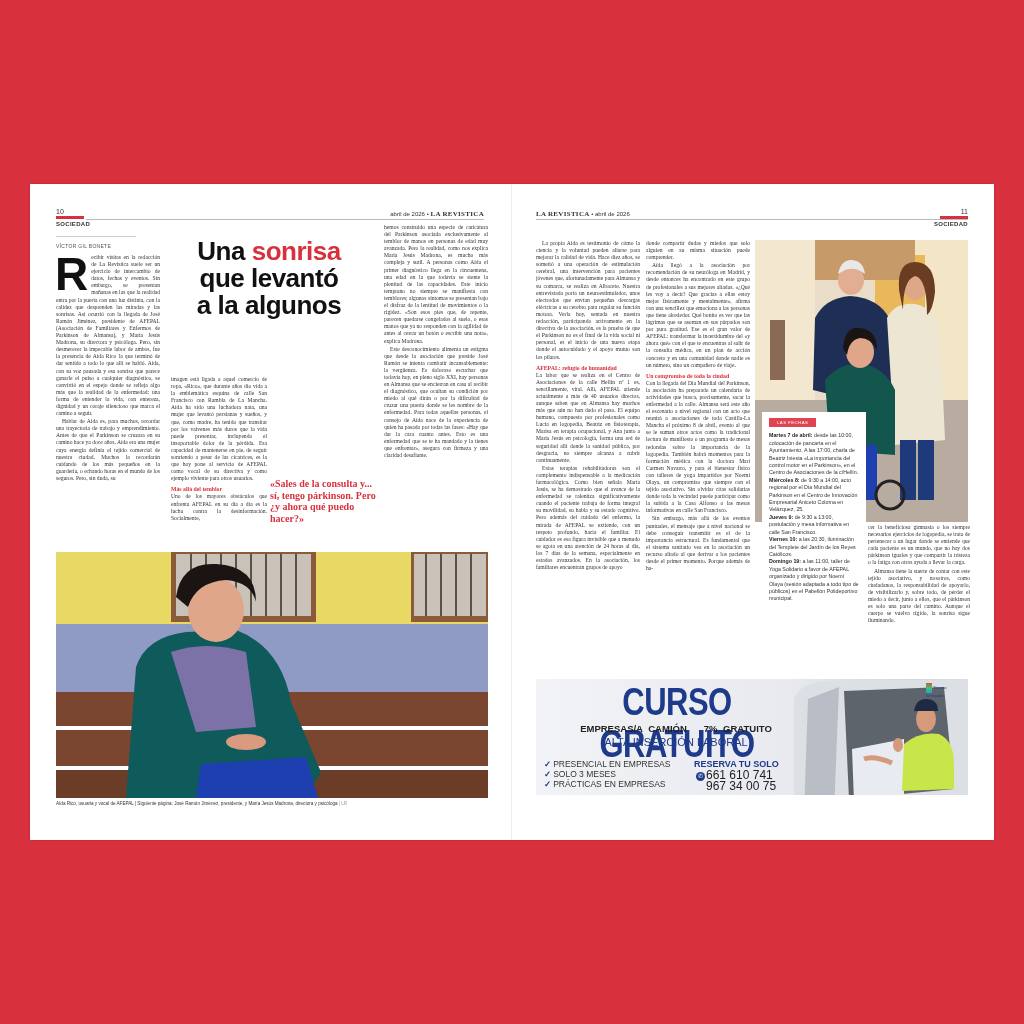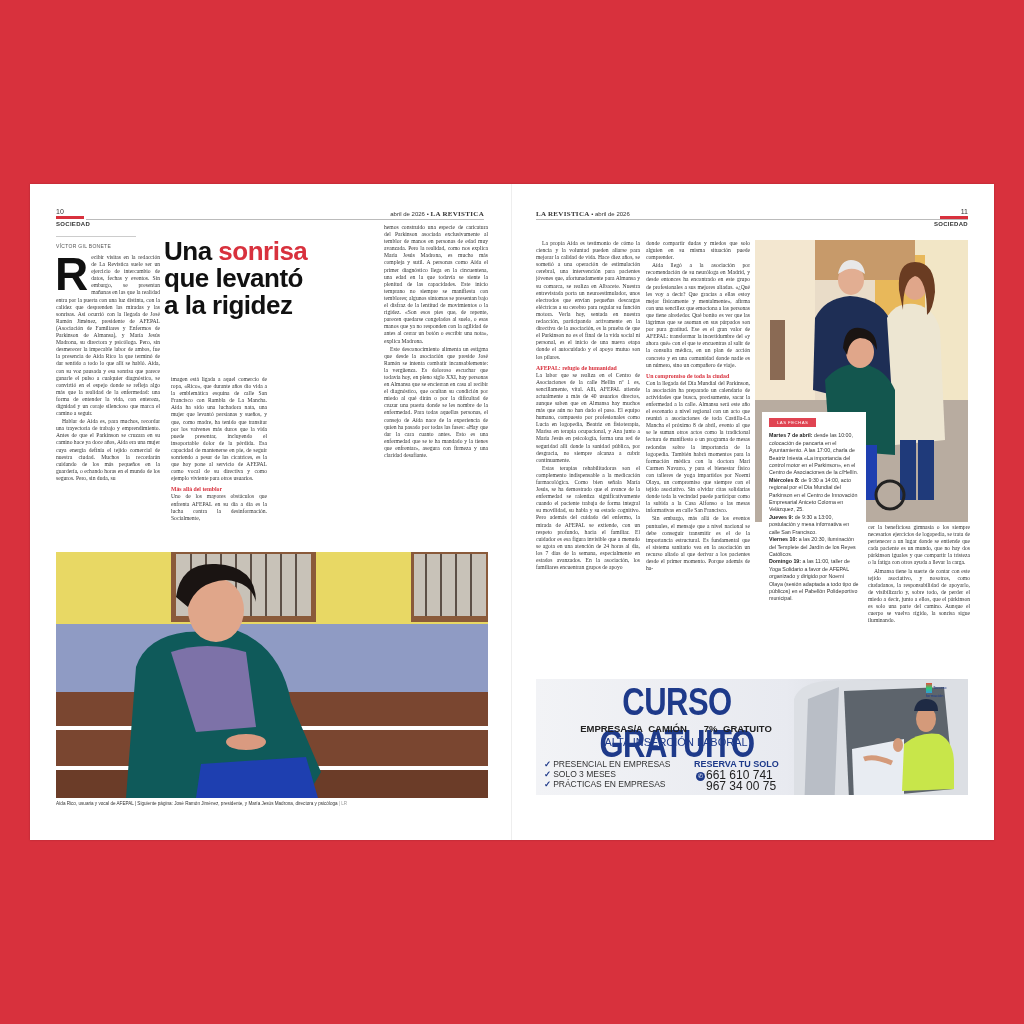--- a/index.html
+++ b/index.html
@@ -22,21 +22,21 @@
 
   
   .col { position: absolute; font-size: 5.6px; line-height: 7.1px; text-align: justify; color: #333; overflow: hidden; }
   .col p { margin-bottom: 1px; text-indent: 6px; }
   .col p.noind { text-indent: 0; }
   .subhead { color: #d8313d; font-weight: bold; font-size: 5.8px; line-height: 8px; margin-top: 3px; }
 
   .byline { position: absolute; left: 26px; top: 52px; width: 80px; font-family: "Liberation Sans", sans-serif; font-size: 5px; color: #555; letter-spacing: 0.3px; border-top: 1px solid #ccc; padding-top: 6px; }
   .dropcap { float: left; font-family: "Liberation Sans", sans-serif; font-weight: bold; font-size: 46px; line-height: 36px; margin: 2px 3px 0 -1px; color: #111; }
 
-  .headline { position: absolute; left: 134px; top: 54px; width: 210px; text-align: left; font-family: "Liberation Sans", sans-serif; font-weight: bold; font-size: 26px; line-height: 27px; color: #111; letter-spacing: -0.5px; }
+  .headline { position: absolute; left: 134px; top: 54px; width: 210px; text-align: center; font-family: "Liberation Sans", sans-serif; font-weight: bold; font-size: 26px; line-height: 27px; color: #111; letter-spacing: -0.5px; }
   .headline .accent { color: #d8313d; }
   .deck { position: absolute; left: 130px; top: 138px; width: 220px; text-align: center; font-family: "Liberation Sans", sans-serif; font-size: 8.4px; line-height: 10.6px; color: #222; }
 
   .pullquote { position: absolute; left: 240px; top: 294px; width: 112px; font-family: "Liberation Serif", serif; font-weight: bold; font-size: 10px; line-height: 11.5px; color: #d8313d; }
 
   .photo { position: absolute; overflow: hidden; }
   .caption { position: absolute; left: 26px; top: 617px; width: 440px; font-family: "Liberation Sans", sans-serif; font-size: 4.6px; color: #333; }
   .caption .pg { color: #999; }
 
   
@@ -82,30 +82,31 @@
 
     <div class="col" style="left:26px; top:70px; width:104px; height:286px;">
       <span class="dropcap">R</span>
       <p class="noind">ecibir visitas en la redacción de La Revistica suele ser un ejercicio de intercambio de datos, fechas y eventos. Sin embargo, se presentan mañanas en las que la realidad entra por la puerta con una luz distinta, con la calidez que desprenden las miradas y las sonrisas. Así ocurrió con la llegada de José Ramón Jiménez, presidente de AFEPAL (Asociación de Familiares y Enfermos de Parkinson de Almansa), y María Jesús Madrona, su directora y psicóloga. Pero, sin desmerecer la impecable labor de ambos, fue la presencia de Aída Rico la que terminó de dar sentido a todo lo que allí se habló. Aída, con su voz pausada y esa sonrisa que parece ganarle el pulso a cualquier diagnóstico, se convirtió en el espejo donde se refleja algo más que la realidad de la enfermedad: una forma de entender la vida, con entereza, dignidad y un coraje silencioso que marca el camino a seguir.</p>
       <p>Hablar de Aída es, para muchos, recordar una trayectoria de trabajo y emprendimiento. Antes de que el Parkinson se cruzara en su camino hace ya doce años, Aída era una mujer cuya energía definía el tejido comercial de nuestra ciudad. Muchos la recordarán cuidando de los más pequeños en la guardería, o echando horas en el mundo de los seguros. Pero, sin duda, su</p>
     </div>
 
     <h1 class="headline">
       <span>Una </span><span class="accent">sonrisa</span><br>
       <span>que levantó</span><br>
-      <span>a la rigidez</span>
+      <span>a la algunos</span>
     </h1>
 
 
     <div class="col" style="left:141px; top:192px; width:96px; height:164px;">
       <p class="noind">imagen está ligada a aquel comercio de ropa, «Rico», que durante años dio vida a la emblemática esquina de calle San Francisco con Rambla de La Mancha. Aída ha sido una luchadora nata, una mujer que levantó persianas y sueños, y que, como madre, ha tenido que transitar por los vaivenes más duros que la vida puede presentar, incluyendo el insoportable dolor de la pérdida. Esa capacidad de mantenerse en pie, de seguir sonriendo a pesar de las cicatrices, es la que hoy pone al servicio de AFEPAL como vocal de su directiva y como ejemplo viviente para otros usuarios.</p>
       <div class="subhead">Más allá del temblor</div>
       <p class="noind">Uno de los mayores obstáculos que enfrenta AFEPAL en su día a día es la lucha contra la desinformación. Socialmente,</p>
     </div>
 
+    <div class="pullquote">«Sales de la consulta y... sí, tengo párkinson. Pero ¿y ahora qué puedo hacer?»</div>
 
     <div class="col" style="left:354px; top:40px; width:104px; height:316px;">
       <p class="noind">hemos construido una especie de caricatura del Parkinson asociada exclusivamente al temblor de manos en personas de edad muy avanzada. Pero la realidad, como nos explica María Jesús Madrona, es mucho más compleja y sutil. A personas como Aída el primer diagnóstico llega en la cincuentena, una edad en la que todavía se siente la plenitud de las capacidades. Este inicio temprano no siempre se manifiesta con temblores; algunos síntomas se presentan bajo el disfraz de la lentitud de movimientos o la rigidez. «Son esos pies que, de repente, parecen quedarse congelados al suelo, o esas manos que ya no responden con la agilidad de antes al cerrar un botón o escribir una nota», explica Madrona.</p>
       <p>Este desconocimiento alimenta un estigma que desde la asociación que preside José Ramón se intenta combatir incansablemente: la vergüenza. Es doloroso escuchar que todavía hoy, en pleno siglo XXI, hay personas en Almansa que se encierran en casa al recibir el diagnóstico, que ocultan su condición por miedo al qué dirán o por la dificultad de cruzar una puerta donde se les nombre de la enfermedad. Para todas aquellas personas, el consejo de Aída nace de la experiencia de quien ha pasado por todas las fases: «Hay que dar la cara cuanto antes. Esto es una enfermedad que se te ha mandado y la tienes que enfrentar», asegura con firmeza y una claridad desafiante.</p>
     </div>
 
     <div class="photo" style="left:26px; top:368px; width:432px; height:246px;">
       <svg width="432" height="246" viewBox="0 0 432 246">
         <rect x="0" y="0" width="432" height="72" fill="#e8d864"></rect>
         <rect x="0" y="72" width="432" height="100" fill="#8f9bc4"></rect>

